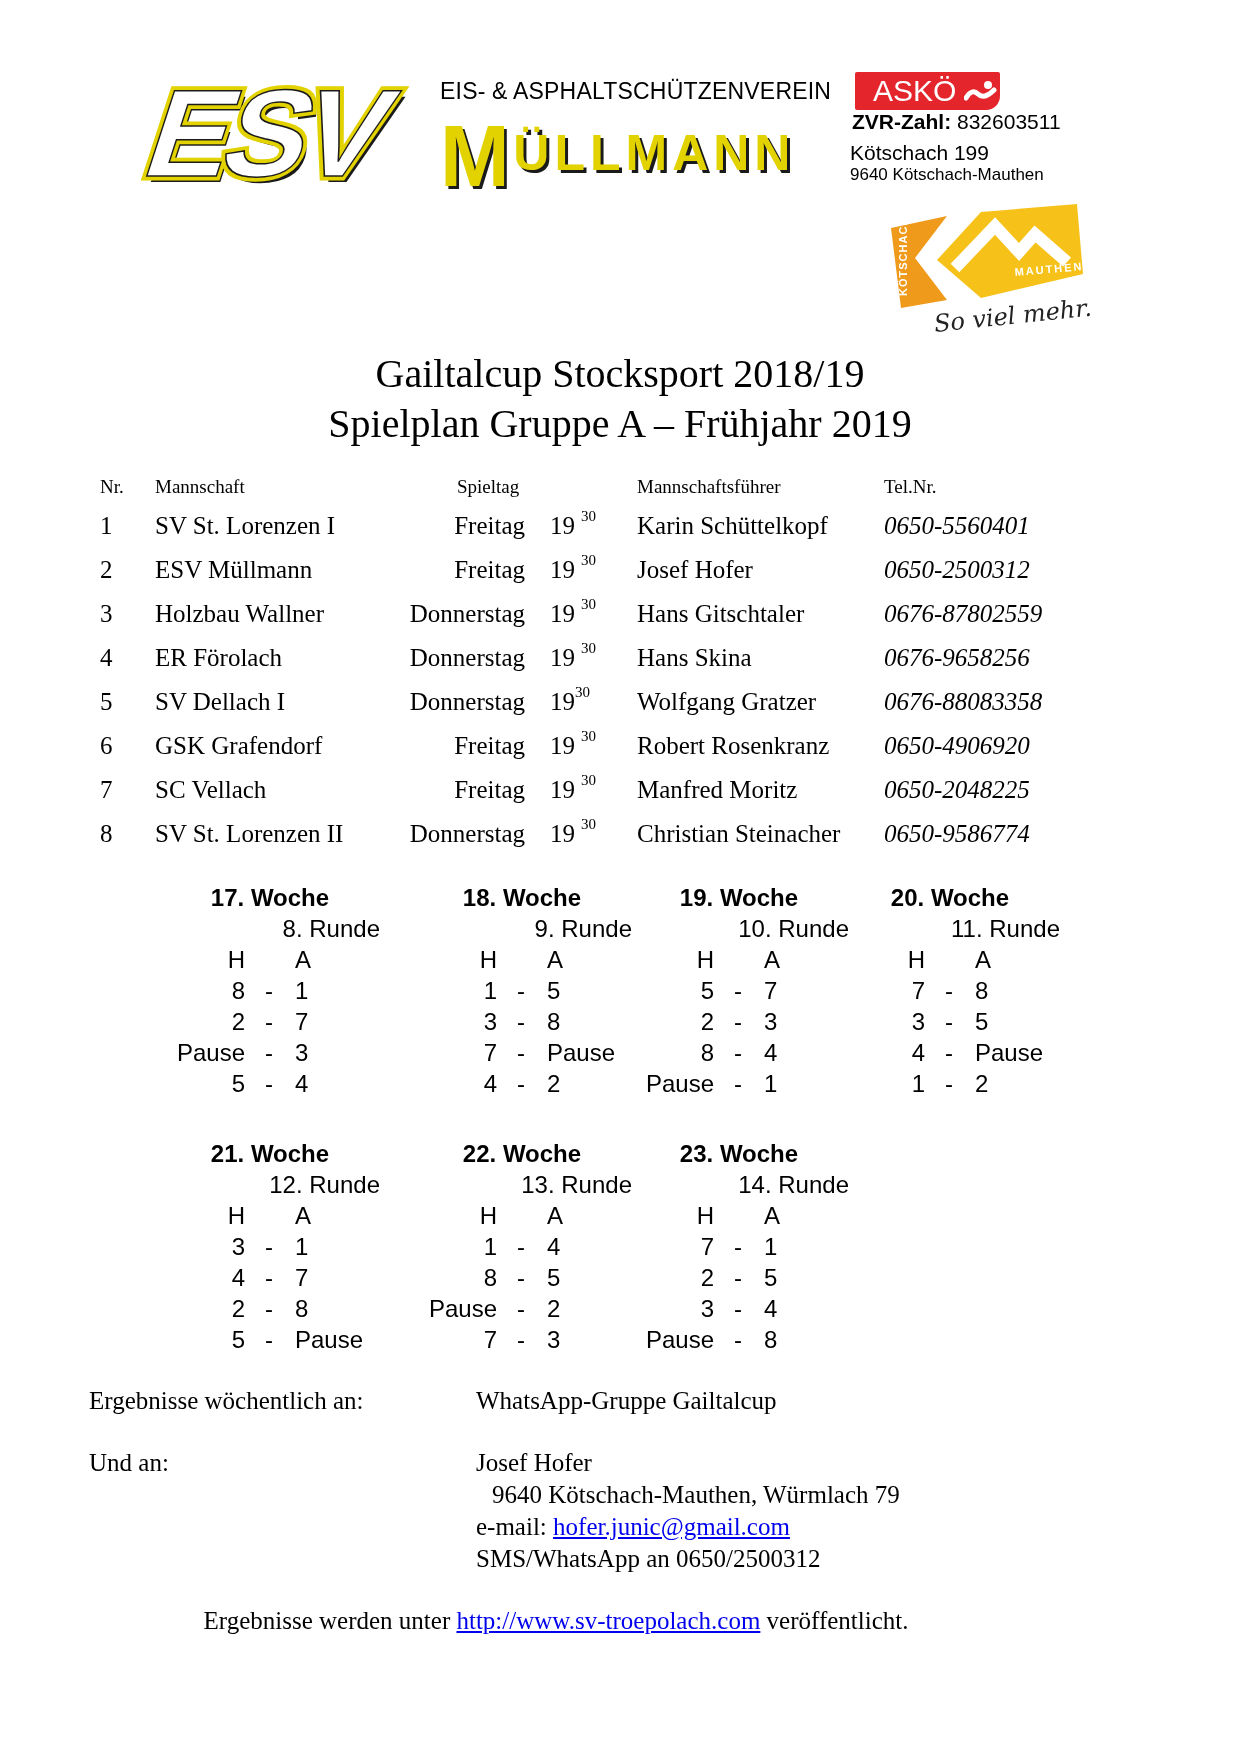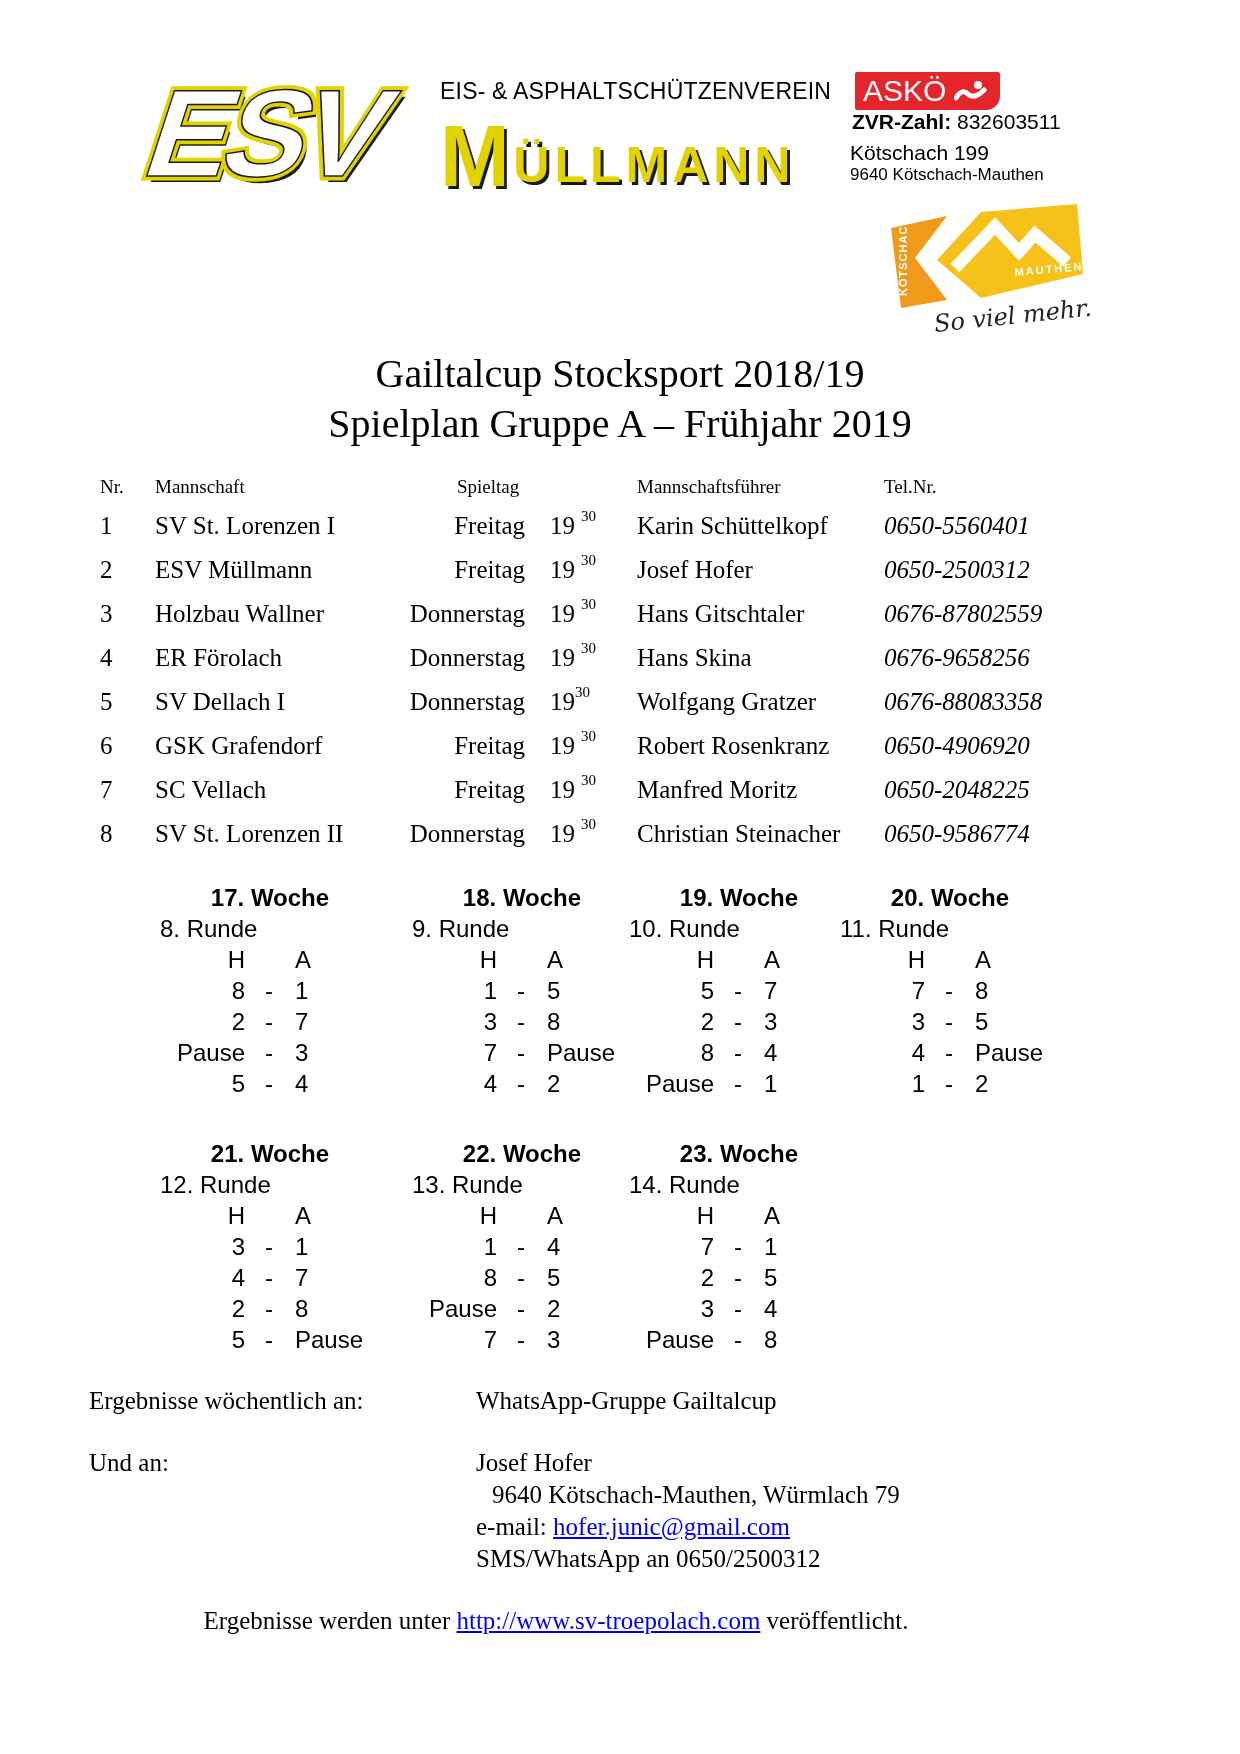--- a/index.html
+++ b/index.html
@@ -8,24 +8,24 @@
   .sans { font-family: "Liberation Sans", "DejaVu Sans", sans-serif; }
   .abs { position:absolute; }
 
   
   .esv-logo { left:135px; top:70px; width:300px; height:120px; }
   .club-sub { left:440px; top:78px; font-size:23px; letter-spacing:0.2px; white-space:nowrap; }
   .club-name { left:440px; top:112px; height:80px; display:flex; align-items:flex-end; white-space:nowrap; }
   .club-name .big { font-size:88px; line-height:72px; font-weight:bold; color:#e2d200;
     text-shadow: 3px 3px 0 #1a1a1a; letter-spacing:-2px; font-family:"Liberation Sans", sans-serif; transform:scaleX(0.95); transform-origin:left bottom; display:inline-block;}
   .club-name .rest { font-size:50px; line-height:50px; font-weight:bold; color:#e2d200;
-    text-shadow: 3px 3px 0 #1a1a1a; letter-spacing:5px; font-family:"Liberation Sans", sans-serif; margin-left:2px; margin-bottom:2px; }
+    text-shadow: 3px 3px 0 #1a1a1a; letter-spacing:5px; font-family:"Liberation Sans", sans-serif; margin-left:2px; margin-bottom:14px; }
 
   .askoe { left:855px; top:72px; width:145px; height:38px; background:#e4252b; border-radius:2px 2px 14px 2px;
-    color:#fff; font-size:30px; display:flex; align-items:center; padding-left:8px; box-sizing:border-box; gap:8px; }
+    color:#fff; font-size:30px; display:flex; align-items:center; padding-left:18px; box-sizing:border-box; gap:8px; }
   .askoe .swoosh { width:34px; height:22px; }
   .zvr { left:852px; top:110px; font-size:21px; white-space:nowrap; }
   .zvr b { font-weight:bold;text-align:center; }
   .addr1 { left:850px; top:141px; font-size:21px; white-space:nowrap; }
   .addr2 { left:850px; top:165px; font-size:17px; white-space:nowrap; }
 
   .km-logo { left:885px; top:200px; width:210px; height:145px; }
 
   
   .title { left:0; width:1240px; text-align:center; font-size:40px; line-height:48px; }
@@ -41,21 +41,21 @@
   .c-day { right:715px; text-align:right; } 
   .c-time { left:550px; }
   .c-time sup { font-size:15px; position:relative; top:-4px; margin-left:6px; }
   .c-time.tight sup { margin-left:0; }
   .c-cap { left:637px; }
   .c-tel { left:884px;font-style:italic; }
 
   
   .week { position:absolute; width:220px; font-family:"Liberation Sans", sans-serif; font-size:24px; }
   .week .wtitle { text-align:center; font-weight:bold; height:31px; line-height:31px; }
-  .week .wround { text-align:left; height:31px; line-height:31px; }
+  .week .wround { text-align:right; height:31px; line-height:31px; }
   .week .mrow { position:relative; height:31px; line-height:31px; }
   .week .mrow .h { position:absolute; right:calc(50% + 25px); text-align:right; white-space:nowrap; }
   .week .mrow .dash { position:absolute; left:calc(50% - 5px); }
   .week .mrow .a { position:absolute; left:calc(50% + 25px); white-space:nowrap; }
   .week .hdr .h, .week .hdr .a { }
 
   
   .foot { font-size:25px; white-space:nowrap; }
   a.link { color:#0000ee; text-decoration:underline; }
 </style>

